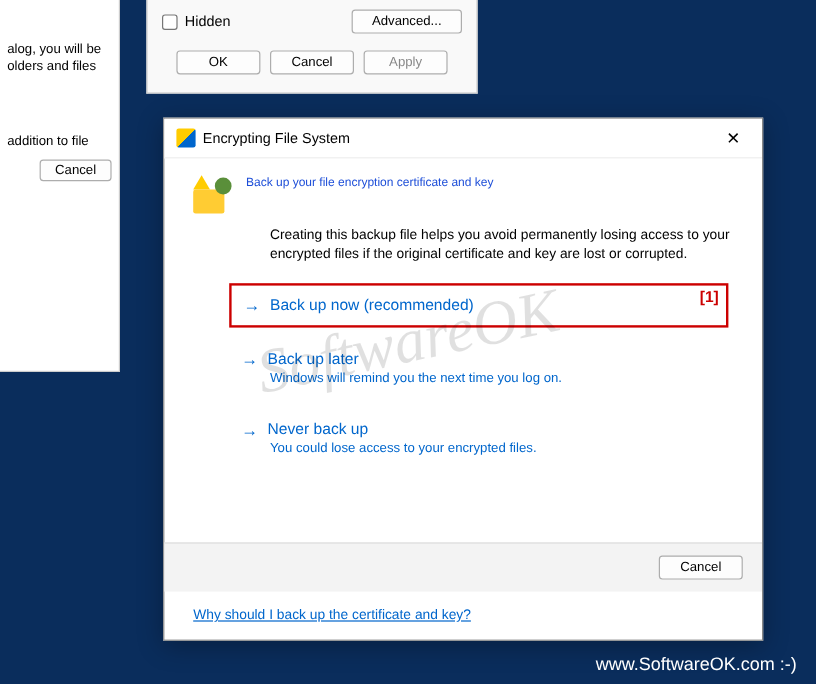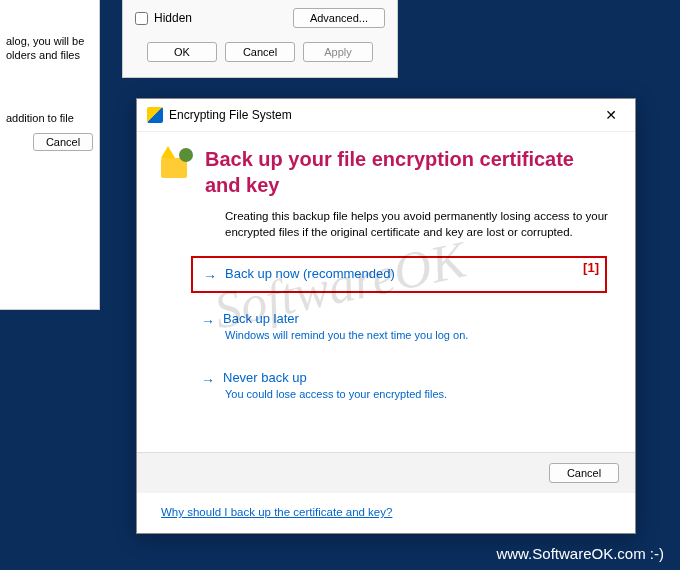--- a/index.html
+++ b/index.html
@@ -87,21 +87,21 @@
     .efs-title-text { font-size: 12px; color: #000; }
     .efs-close { width: 28px; height: 20px; display: flex; align-items: center; justify-content: center; cursor: pointer; font-size: 14px; }
     
     .efs-body {
       padding: 14px 24px 12px 24px;
       flex: 1;
       display: flex;
       flex-direction: column;
     }
     .efs-head-row { display: flex; gap: 12px; align-items: flex-start; margin-bottom: 10px; }
-    .efs-heading { color: #be185d; font-size: 20px; font-weight: 700; line-height: 1.3; }
+    .efs-heading { color: #1d4ed8; font-size: 10px; font-weight: 400; line-height: 1.3; }
     .efs-desc { font-size: 11.5px; color: #000; line-height: 1.4; margin-left: 64px; margin-bottom: 16px; }
     
     .efs-options { margin-left: 30px; margin-right: 4px; }
     .efs-option {
       padding: 8px 10px 10px 10px;
       margin-bottom: 10px;
       cursor: pointer;
     }
     .efs-option.highlighted { border: 2px solid #cc0000; position: relative; }
     .annotation-num {

